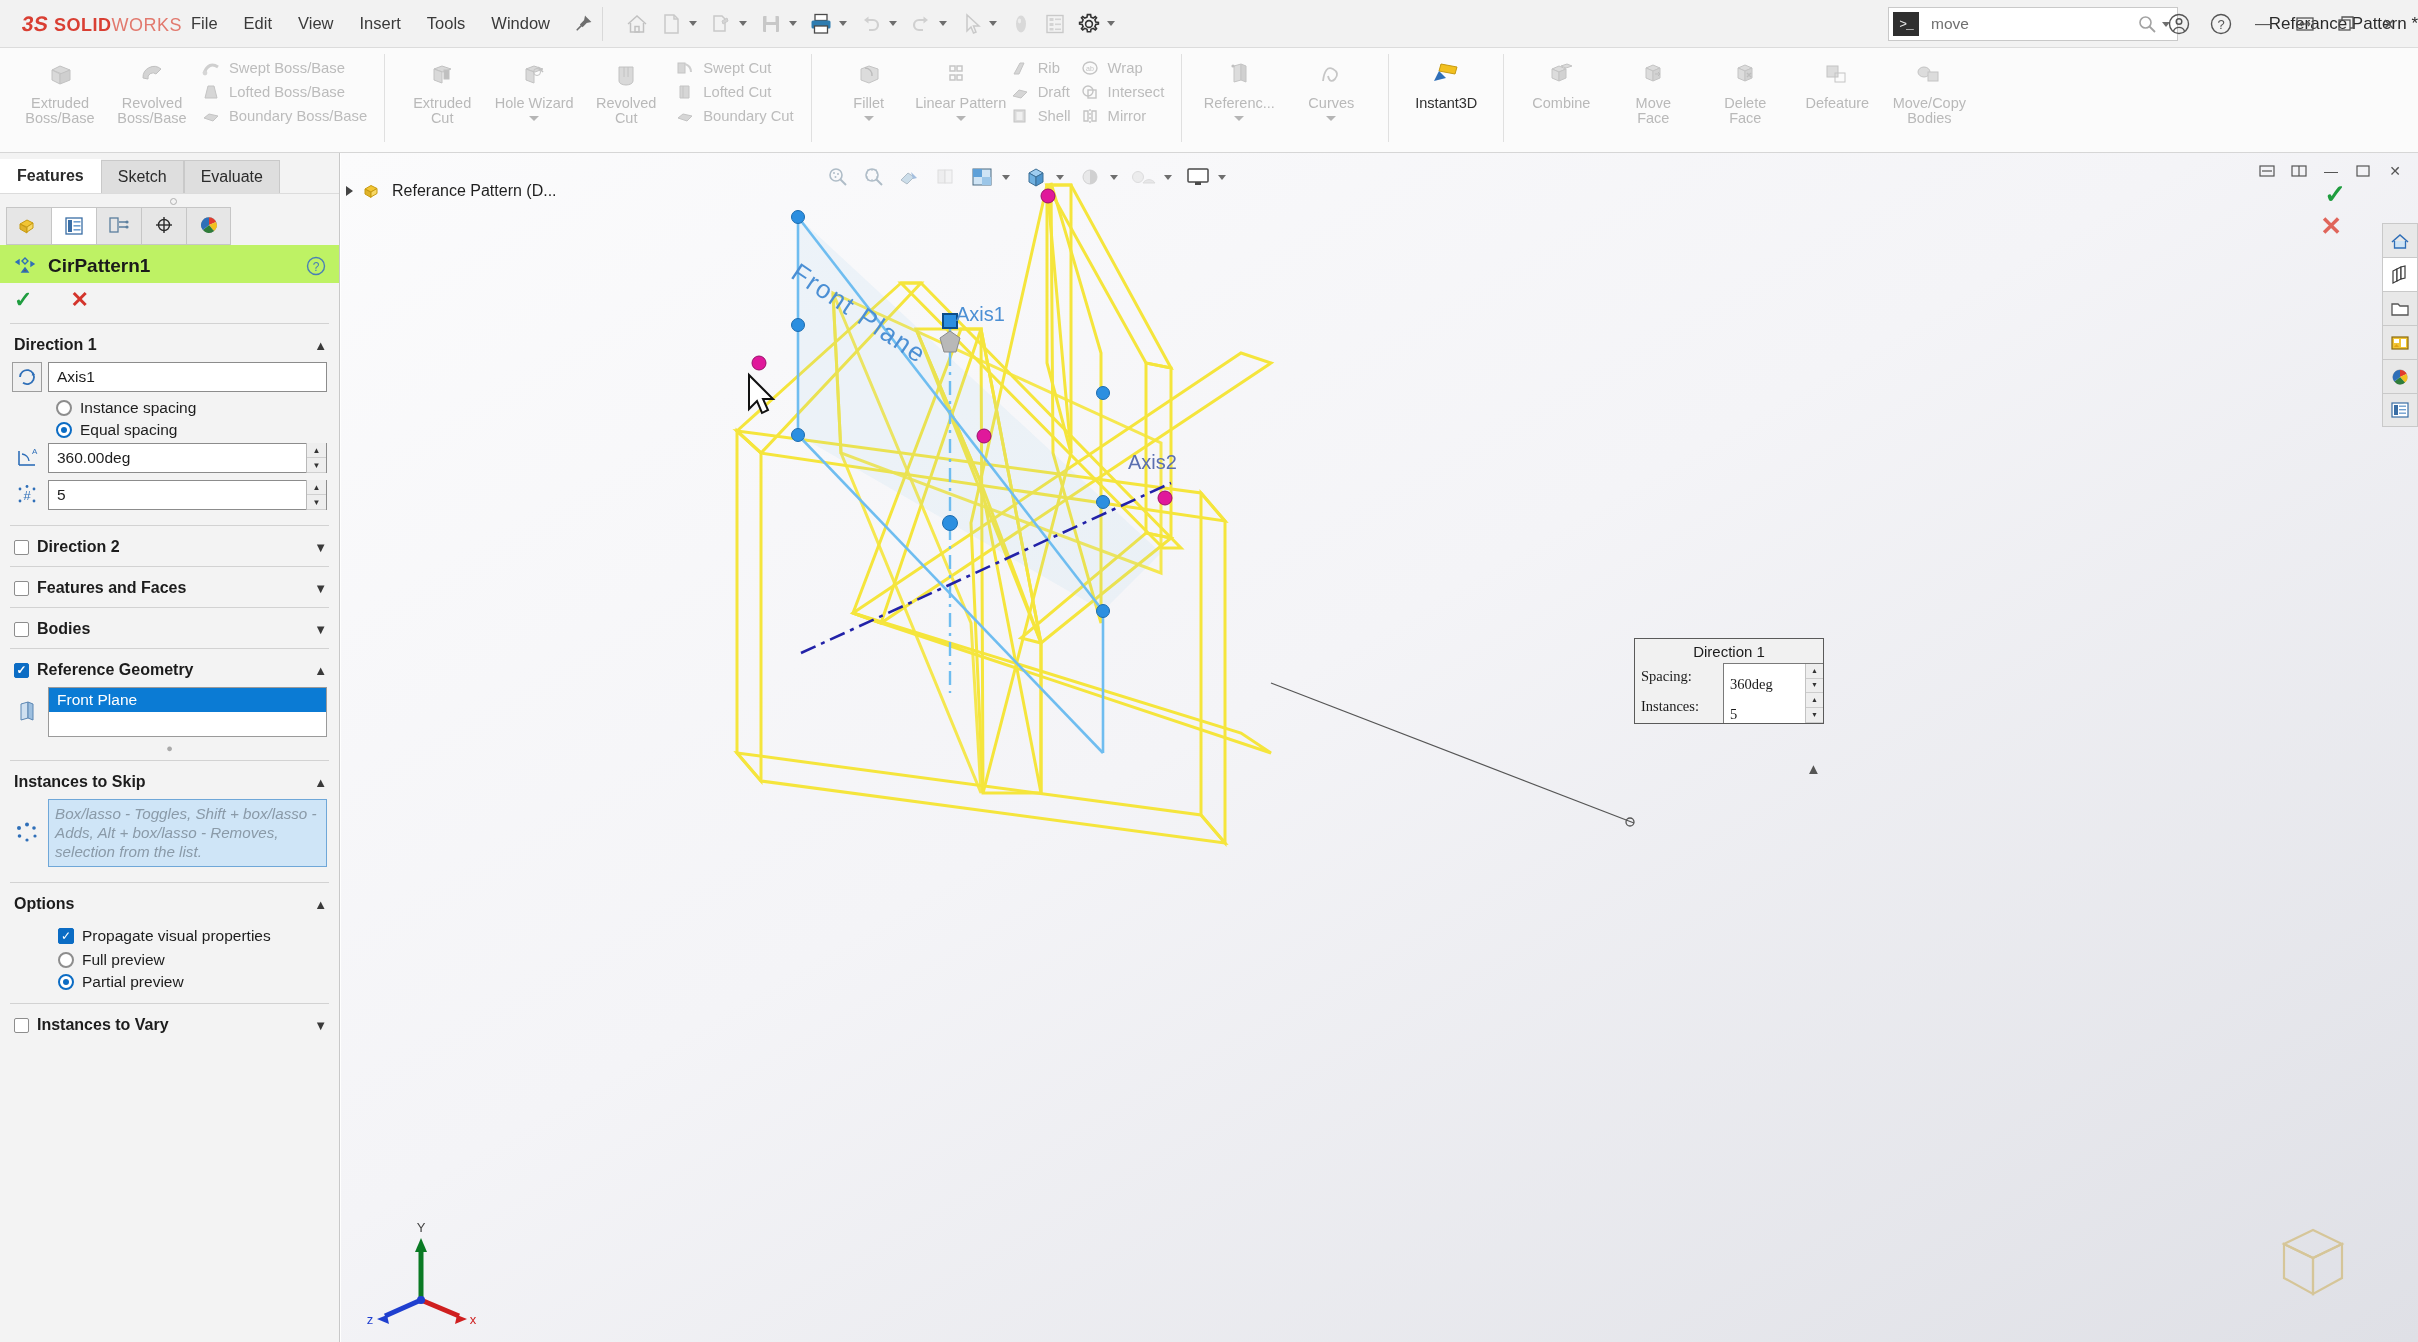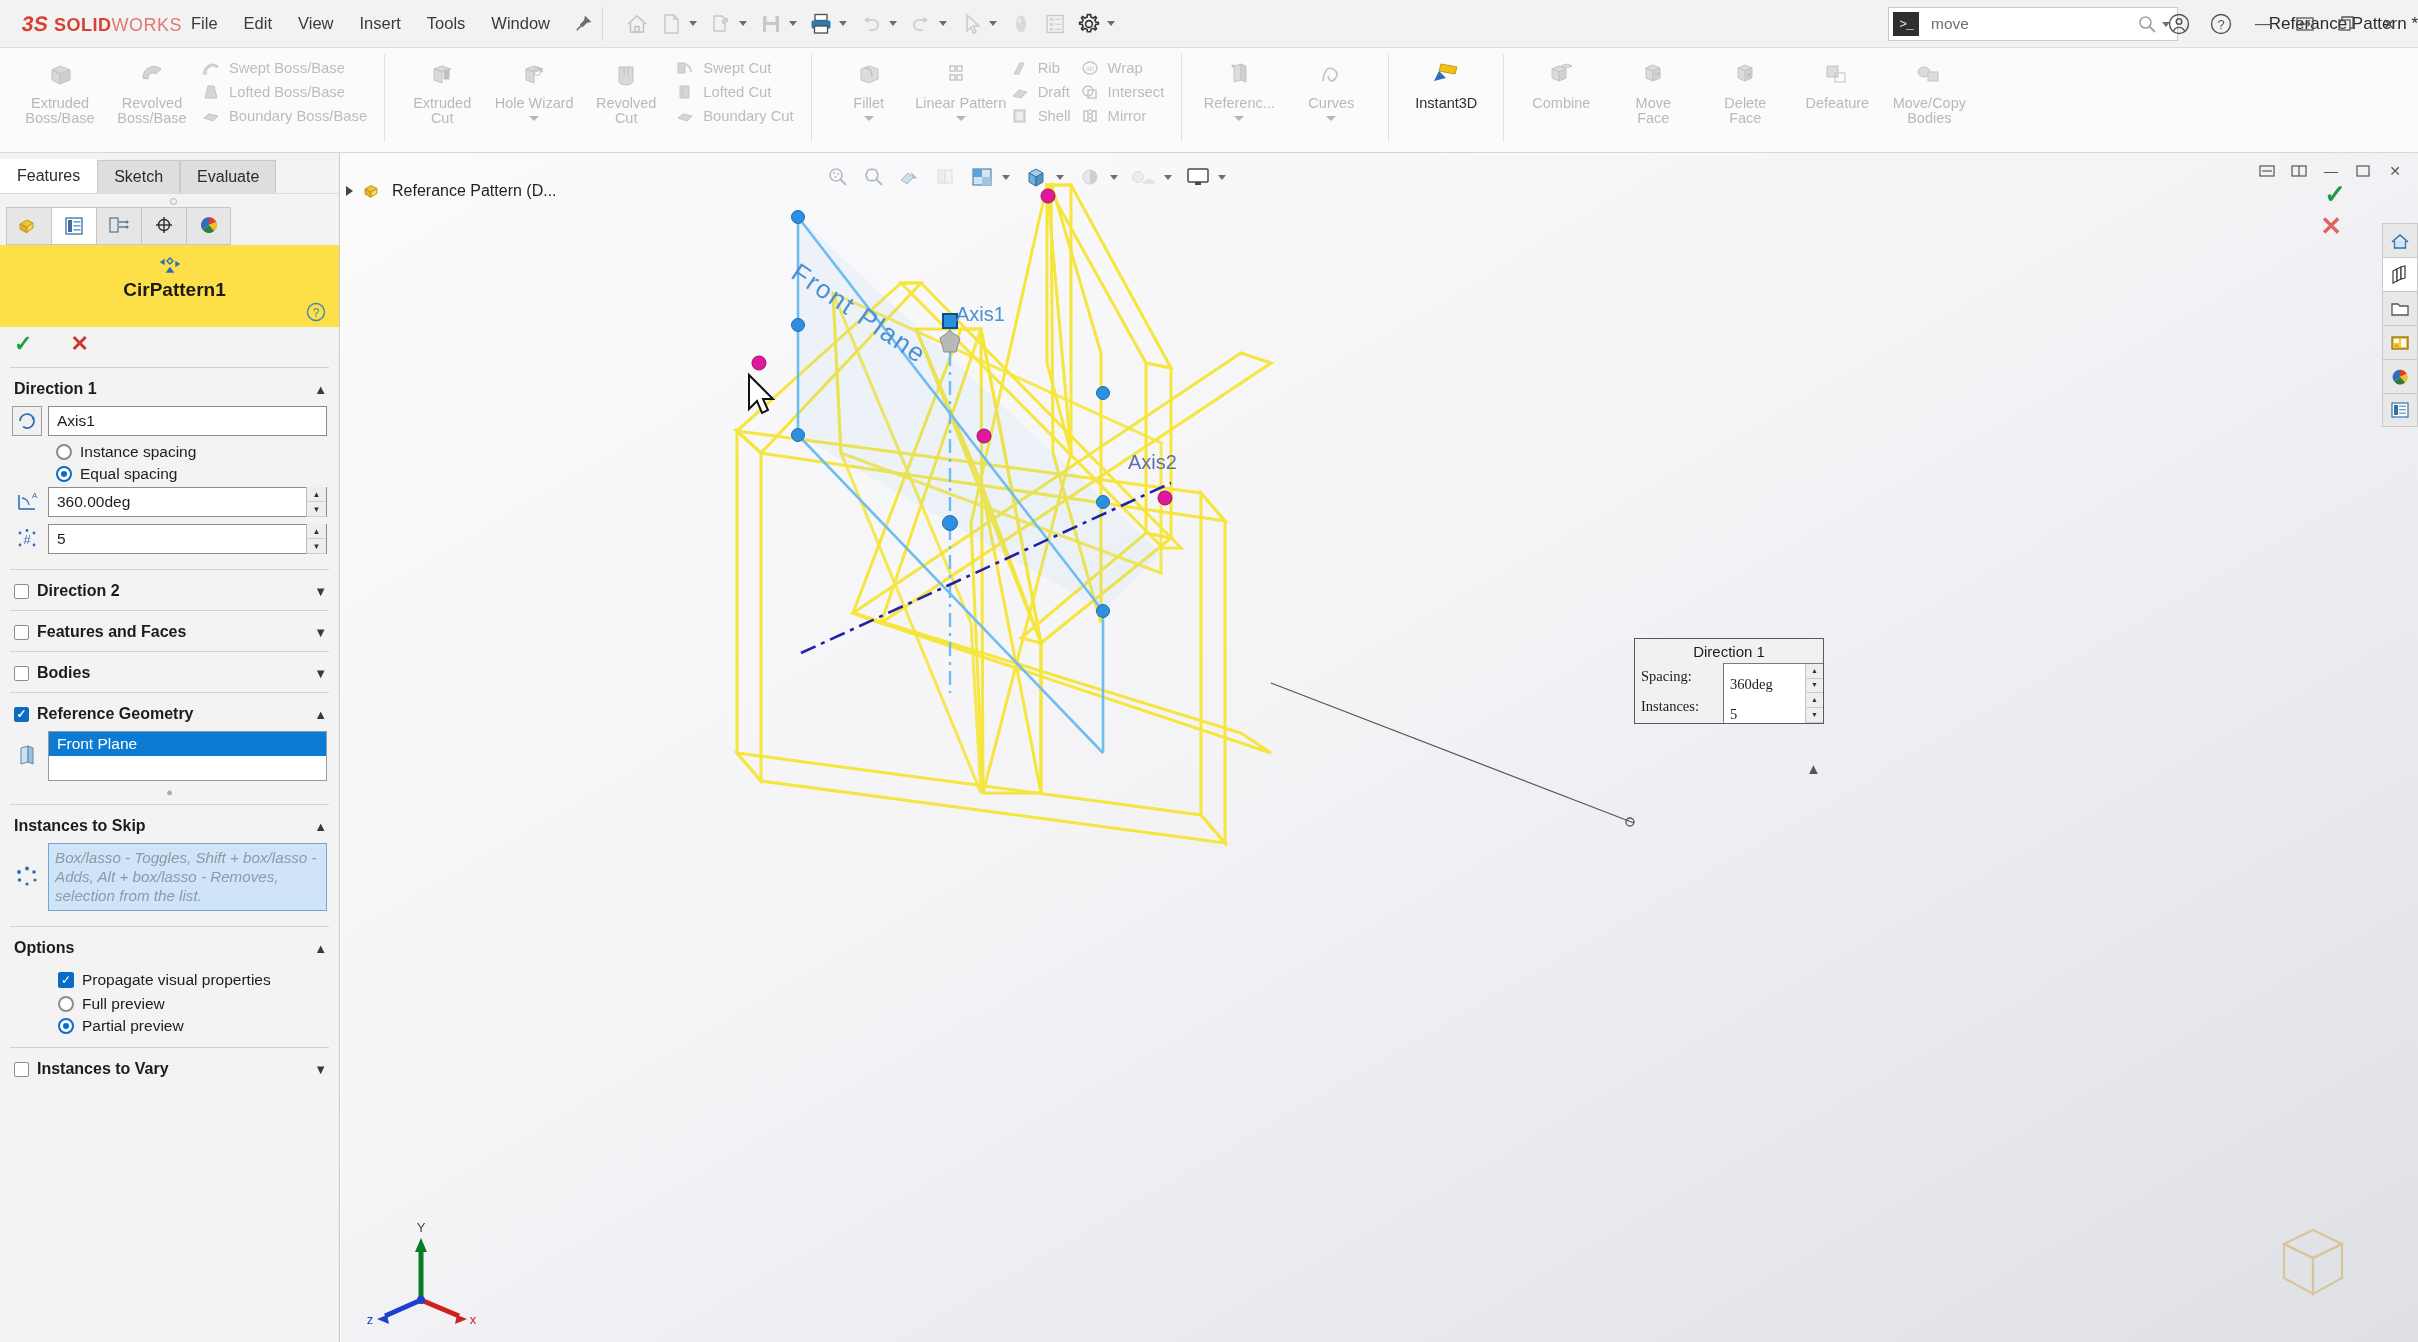--- a/index.html
+++ b/index.html
@@ -105,39 +105,39 @@
   
   .leftpanel {
     position: absolute; top: 153px; left: 0; width: 340px; height: 1189px;
     background: #f3f3f3; border-right: 1px solid #c8c8c8;
   }
   .cm-tabs { display: flex; height: 40px; background: #f3f3f3; align-items: flex-end; }
   .cm-tab {
     padding: 7px 16px 7px 16px; font-size: 16px; color: #2b2b2b; cursor: default;
     border: 1px solid transparent; background: transparent;
   }
-  .cm-tab.active { background: #fff; font-weight: normal; }
+  .cm-tab.active { background: #fff; font-weight: bold; }
   .cm-tab.inact { background: #dedede; border: 1px solid #c9c9c9; border-bottom: none; }
   .splitbar { height: 14px; background: #f3f3f3; border-top:1px solid #dcdcdc; position: relative; }
   .splitbar::after {
     content: ""; position: absolute; left: 50%; top: 4px; width: 5px; height: 5px;
     border-radius: 50%; border: 1px solid #b0b0b0;
   }
 
   .pm-tabs { display: flex; height: 38px; background:#f3f3f3; }
   .pm-tab {
     width: 45px; height: 38px; display: flex; align-items: center; justify-content: center;
     border: 1px solid #c6c6c6; border-right: none; background: #e6e6e6; cursor: default;
   }
   .pm-tab:first-child { margin-left: 6px; }
   .pm-tab.active { background: #ffffff; }
   .pm-tab:last-child { border-right: 1px solid #c6c6c6; }
 
   .pm-header {
-    display: flex; align-items: center; padding: 10px 12px 4px 12px; background: #fde047; flex-direction: column;
+    display: flex; padding: 10px 12px 4px 12px; background: #bef264;
   }
   .pm-title { font-size: 19px; font-weight: bold; color: #1a1a1a; margin-left: 10px; }
   .pm-help { margin-left: auto; color: #4a7fb5; font-size: 19px; }
   .pm-actions { display: flex; align-items: center; padding: 4px 0 8px 14px; gap: 38px; }
   .pm-ok { color: #1f9d3f; font-size: 22px; font-weight: bold; cursor: default; }
   .pm-cancel { color: #d3342b; font-size: 22px; font-weight: bold; cursor: default; }
 
   .sect-div { height: 1px; background: #d2d2d2; margin: 2px 10px; }
   .sect-head {
     display: flex; align-items: center; padding: 10px 12px 8px 14px;

